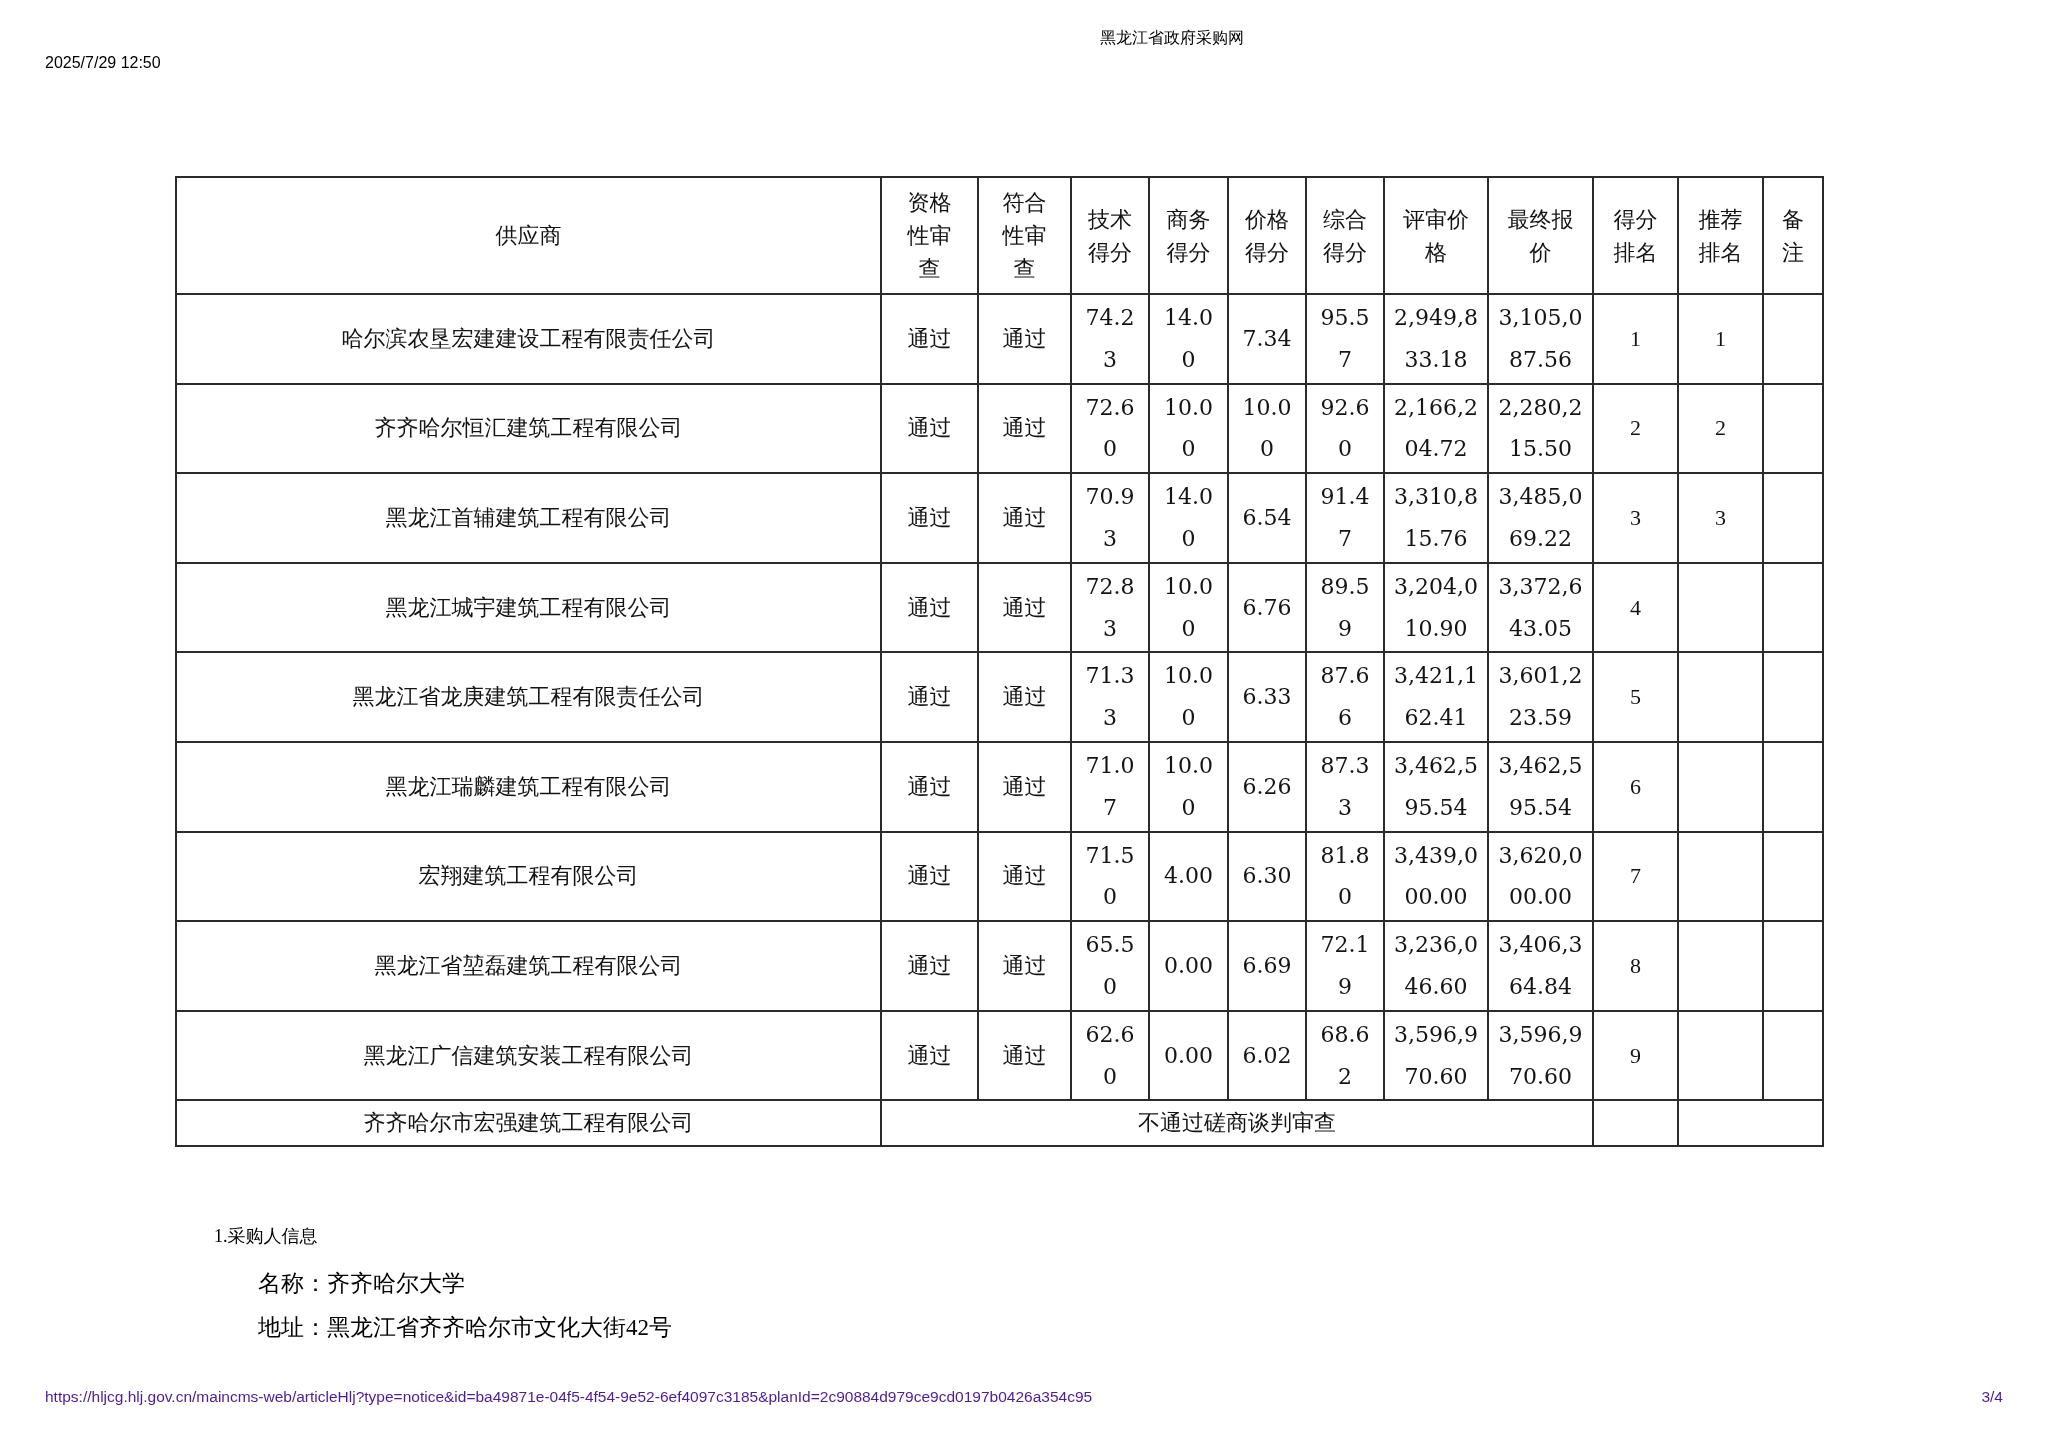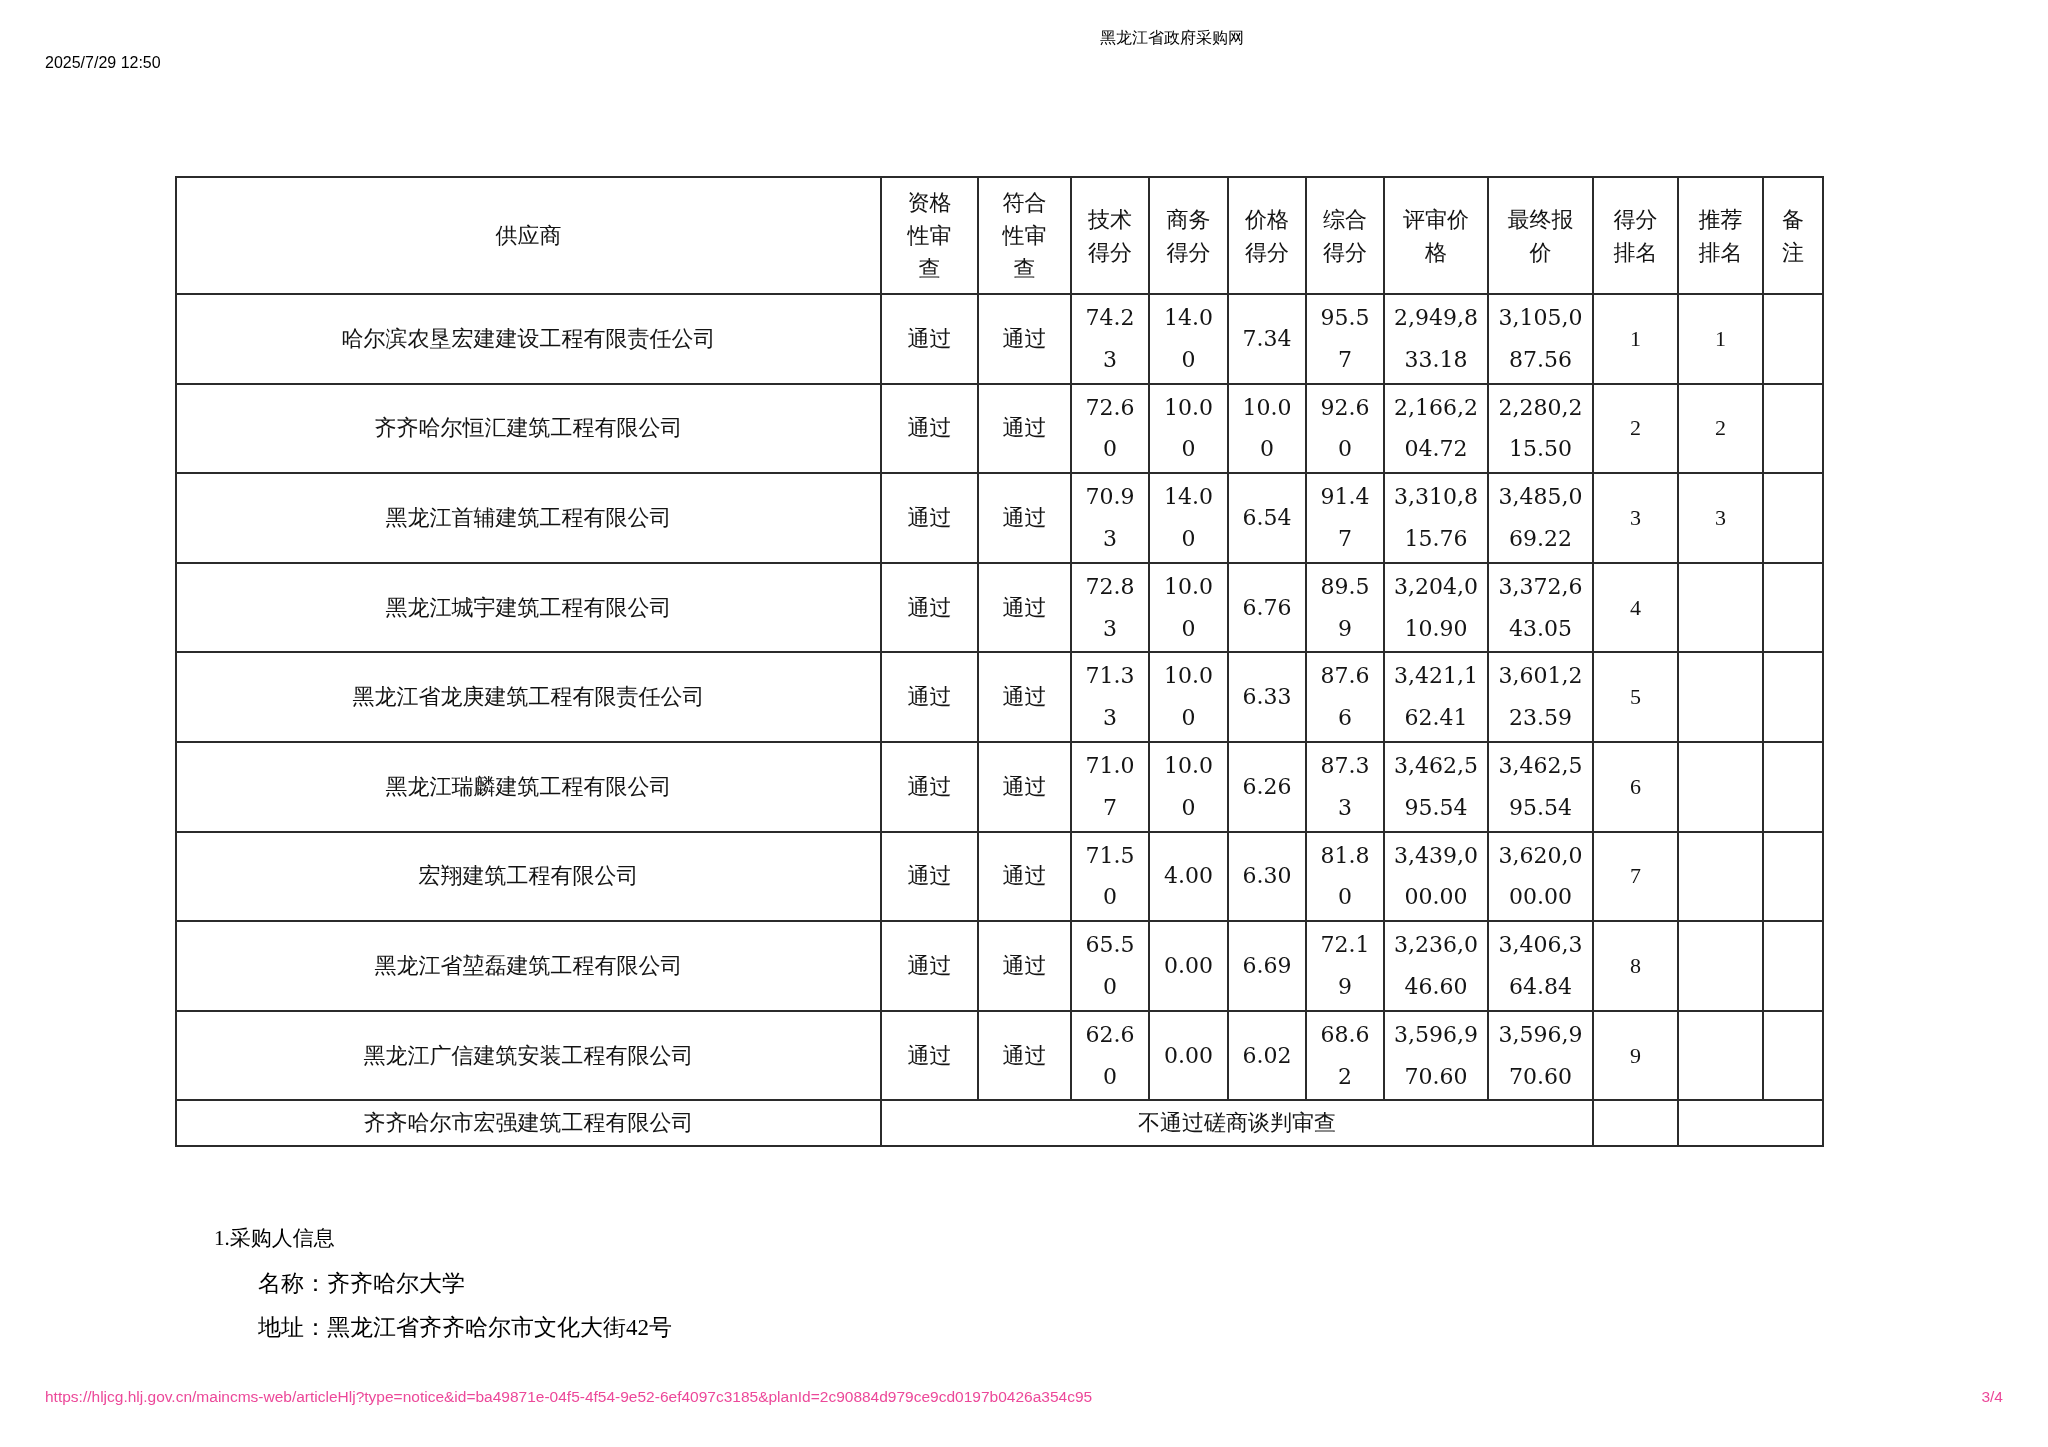--- a/index.html
+++ b/index.html
@@ -5,39 +5,39 @@
   html,body{margin:0;padding:0;background:#ffffff;}
   .page{position:relative;width:2048px;height:1447px;background:#ffffff;overflow:hidden;
         color:#000;font-family:"Liberation Serif","DejaVu Serif",serif;}
 
   
   .print-meta{position:absolute;font-family:"Liberation Sans","DejaVu Sans",sans-serif;
               font-size:16px;color:#000;}
   .print-datetime{left:45px;top:28px;margin-top:26px;}
   .site-title{left:1100px;top:28px;}
   .print-footer{position:absolute;font-family:"Liberation Sans","DejaVu Sans",sans-serif;
-                font-size:15.5px;color:#ec4899;}
+                font-size:15.5px;color:#4c1d95;}
   .footer-url{left:45px;top:1388px;}
   .page-number{right:45px;top:1388px;}
 
   
   .section-title{position:absolute;left:222px;top:62px;font-size:23px;}
 
   table.results{position:absolute;left:175px;top:176px;width:1647px;
                 border-collapse:collapse;table-layout:fixed;font-size:22px;color:#141414;}
   table.results th, table.results td{border:2px solid #2b2b2b;text-align:center;
                 vertical-align:middle;overflow:hidden;font-weight:400;}
   thead th{height:92px;padding:8px 8px;line-height:1.5;white-space:pre-line;}
   tbody td{height:80px;padding:2px 8px;line-height:1.9;}
   td.num{font-family:"DejaVu Serif",serif;word-break:break-all;padding:2px 9px;}
   td.price{padding:2px 4px;margin-left:24px;}
   tbody.nopass td{height:40px;line-height:1.3;}
 
   .contact-heading{position:absolute;left:175px;top:1152px;font-size:27px;letter-spacing:1px;}
-  .purchaser-label{position:absolute;left:214px;top:1224px;font-size:21px;}
+  .purchaser-label{position:absolute;left:214px;top:1224px;font-size:18px;}
   .purchaser-name{position:absolute;left:258px;top:1268px;font-size:23px;}
   .purchaser-address{position:absolute;left:258px;top:1312px;font-size:23px;}
 </style>
 </head>
 <body>
 
 <div class="page">
 
   <div class="print-meta print-datetime">2025/7/29 12:50</div>
   <div class="print-meta site-title">黑龙江省政府采购网</div>

